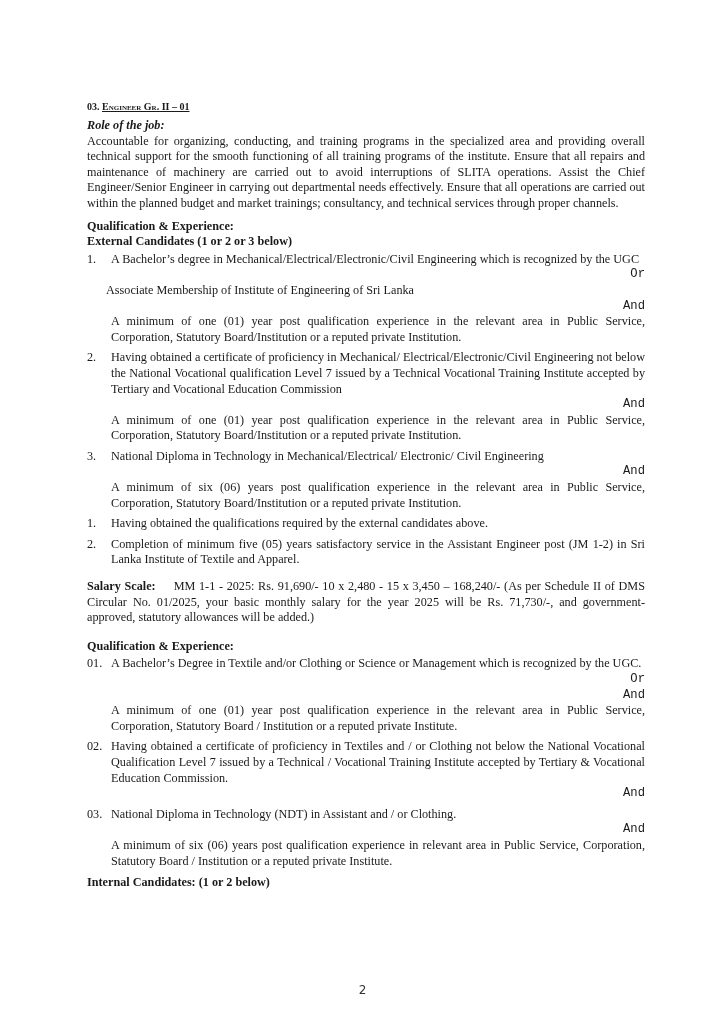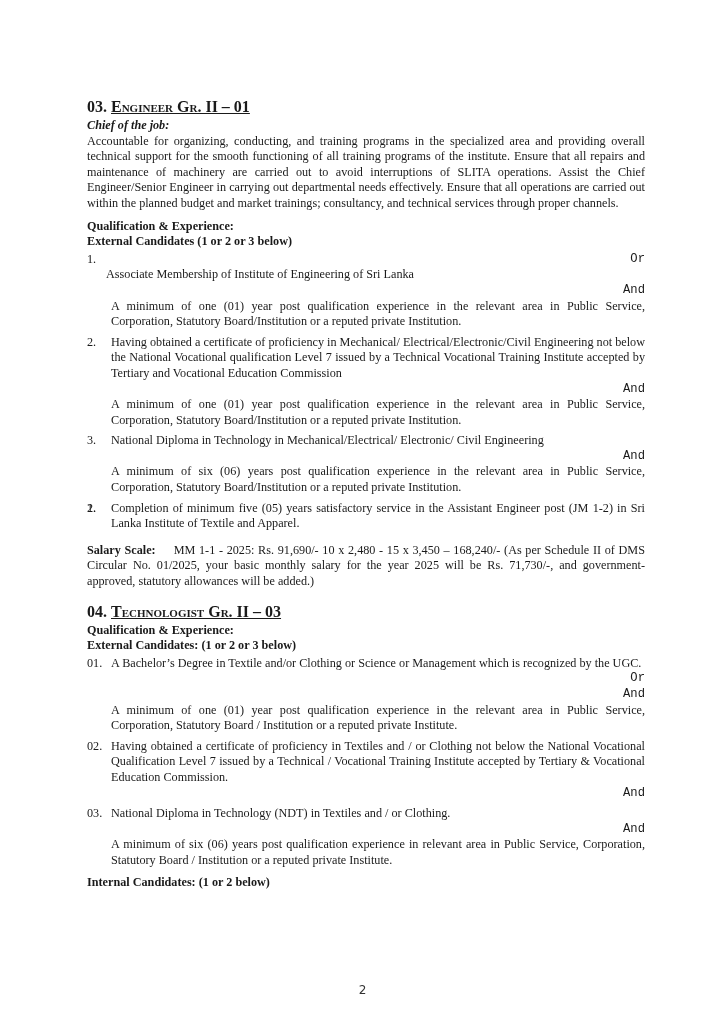--- a/index.html
+++ b/index.html
@@ -2,21 +2,21 @@
 <html><head>
   <meta charset="utf-8">
   <style>
     html, body { margin: 0; padding: 0; background: #ffffff; }
     body {
       width: 725px; height: 1024px; position: relative; overflow: hidden;
       font-family: "Liberation Serif", serif; color: #1a1a1a;
       font-size: 12.2px; line-height: 15.6px;
     }
     .page { position: absolute; left: 87px; top: 98px; width: 558px; }
-    .sec-title { font-weight: bold; font-size: 16px; line-height: 18px; margin: 0 0 2px 0; }
+    .sec-title { font-weight: bold; font-size: 10px; line-height: 18px; margin: 0 0 2px 0; }
     .sec-title .u { text-decoration: underline; font-variant: small-caps; }
     .role-h { font-weight: bold; font-style: italic; }
     .just { text-align: justify; }
     .bold { font-weight: bold; }
     .qual-h { margin-top: 7px; }
     .item { position: relative; padding-left: 24px; text-align: justify; margin-top: 2px; }
     .item .num { position: absolute; left: 0; top: 0; width: 22px; }
     .center { text-align: right; font-family: Liberation Mono, monospace; }
     .sub { padding-left: 24px; text-align: justify; }
     .sub.indent-less { padding-left: 19px; }
@@ -32,28 +32,29 @@
 </head>
 <body>
 
 <div class="page">
 
   <div>
     <div class="sec-title">
       <span>03.</span>
       <span class="u">Engineer Gr. II – 01</span>
     </div>
-    <div class="role-h">Chief of the job:</div>
+    <div class="role-h">Role of the job:</div>
     <div class="just">Accountable for organizing, conducting, and training programs in the specialized area and providing overall technical support for the smooth functioning of all training programs of the institute. Ensure that all repairs and maintenance of machinery are carried out to avoid interruptions of SLITA operations. Assist the Chief Engineer/Senior Engineer in carrying out departmental needs effectively. Ensure that all operations are carried out within the planned budget and market trainings; consultancy, and technical services through proper channels.</div>
 
     <div class="bold qual-h">Qualification &amp; Experience:</div>
     <div class="bold">External Candidates (1 or 2 or 3 below)</div>
 
     <div class="item">
       <span class="num">1.</span>
+      <span>A Bachelor’s degree in Mechanical/Electrical/Electronic/Civil Engineering which is recognized by the UGC</span>
     </div>
     <div class="center">Or</div>
     <div class="sub indent-less">Associate Membership of Institute of Engineering of Sri Lanka</div>
     <div class="center">And</div>
     <div class="sub">A minimum of one (01) year post qualification experience in the relevant area in Public Service, Corporation, Statutory Board/Institution or a reputed private Institution.</div>
 
     <div class="item gap">
       <span class="num">2.</span>
       <span>Having obtained a certificate of proficiency in Mechanical/ Electrical/Electronic/Civil Engineering not below the National Vocational qualification Level 7 issued by a Technical Vocational Training Institute accepted by Tertiary and Vocational Education Commission</span>
     </div>
@@ -62,56 +63,52 @@
 
     <div class="item gap">
       <span class="num">3.</span>
       <span>National Diploma in Technology in Mechanical/Electrical/ Electronic/ Civil Engineering</span>
     </div>
     <div class="center">And</div>
     <div class="sub">A minimum of six (06) years post qualification experience in the relevant area in Public Service, Corporation, Statutory Board/Institution or a reputed private Institution.</div>
 
     <div class="item gap">
       <span class="num">1.</span>
+      <span>Having obtained the qualifications required by the external candidates above.</span>
     </div>
     <div class="item gap">
       <span class="num">2.</span>
       <span>Completion of minimum five (05) years satisfactory service in the Assistant Engineer post (JM 1-2) in Sri Lanka Institute of Textile and Apparel.</span>
     </div>
 
     <div class="salary">
       <span class="lbl">Salary Scale:</span><span>MM 1-1 - 2025: Rs. 91,690/- 10 x 2,480 - 15 x 3,450 – 168,240/- (As per Schedule II of DMS Circular No. 01/2025, your basic monthly salary for the year 2025 will be Rs. 71,730/-, and government-approved, statutory allowances will be added.)</span>
     </div>
   </div>
 
   <div class="sec2">
-    <div class="sec-title">
-      <span>04.</span>
-      <span class="u">Technologist Gr. II – 03</span>
-    </div>
     <div class="bold">Qualification &amp; Experience:</div>
-    <div class="bold">External Candidates: (1 or 2 or 3 below)</div>
 
     <div class="item">
       <span class="num">01.</span>
       <span>A Bachelor’s Degree in Textile and/or Clothing or Science or Management which is recognized by the UGC.</span>
     </div>
     <div class="center">Or</div>
     <div class="center">And</div>
     <div class="sub">A minimum of one (01) year post qualification experience in the relevant area in Public Service, Corporation, Statutory Board / Institution or a reputed private Institute.</div>
 
     <div class="item gap">
       <span class="num">02.</span>
       <span>Having obtained a certificate of proficiency in Textiles and / or Clothing not below the National Vocational Qualification Level 7 issued by a Technical / Vocational Training Institute accepted by Tertiary &amp; Vocational Education Commission.</span>
     </div>
     <div class="center">And</div>
 
     <div class="item gap">
       <span class="num">03.</span>
-      <span>National Diploma in Technology (NDT) in Textiles and / or Clothing.</span>
+      <span>National Diploma in Technology (NDT) in Assistant and / or Clothing.</span>
     </div>
     <div class="center">And</div>
     <div class="sub">A minimum of six (06) years post qualification experience in relevant area in Public Service, Corporation, Statutory Board / Institution or a reputed private Institute.</div>
 
     <div class="bold int-h">Internal Candidates: (1 or 2 below)</div>
   </div>
 </div>
 
 <div class="pagenum">2</div>
 

